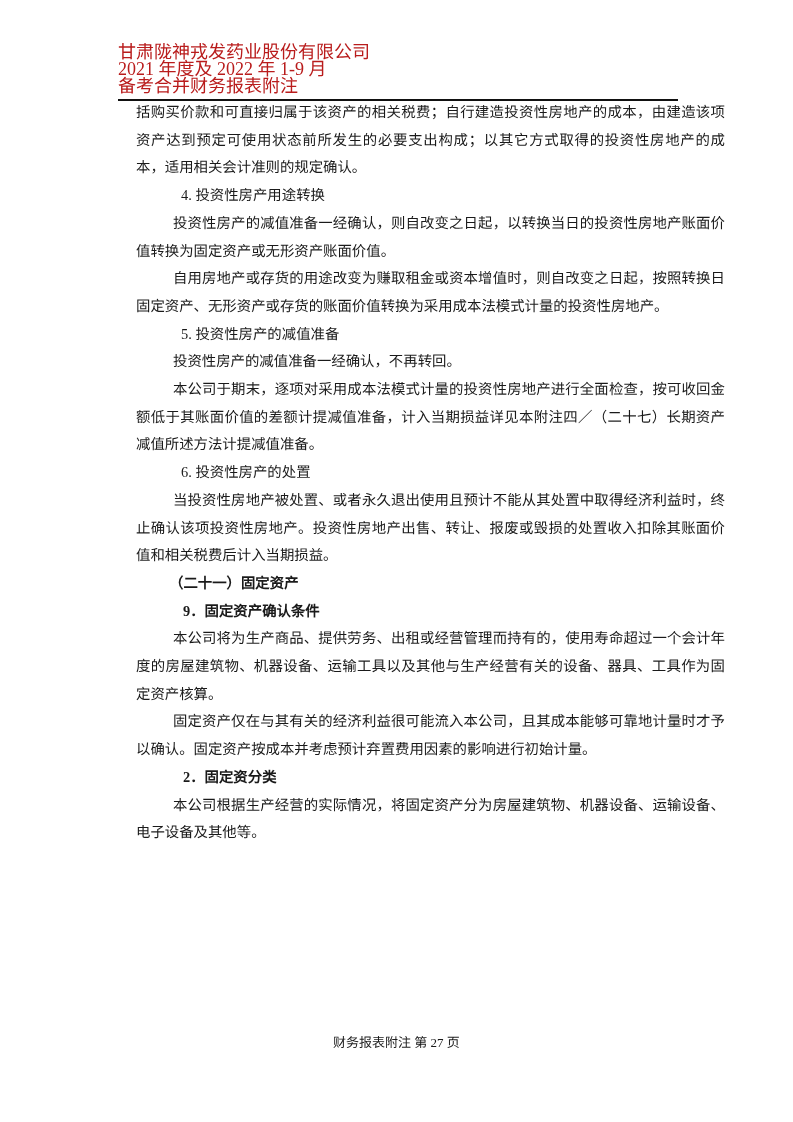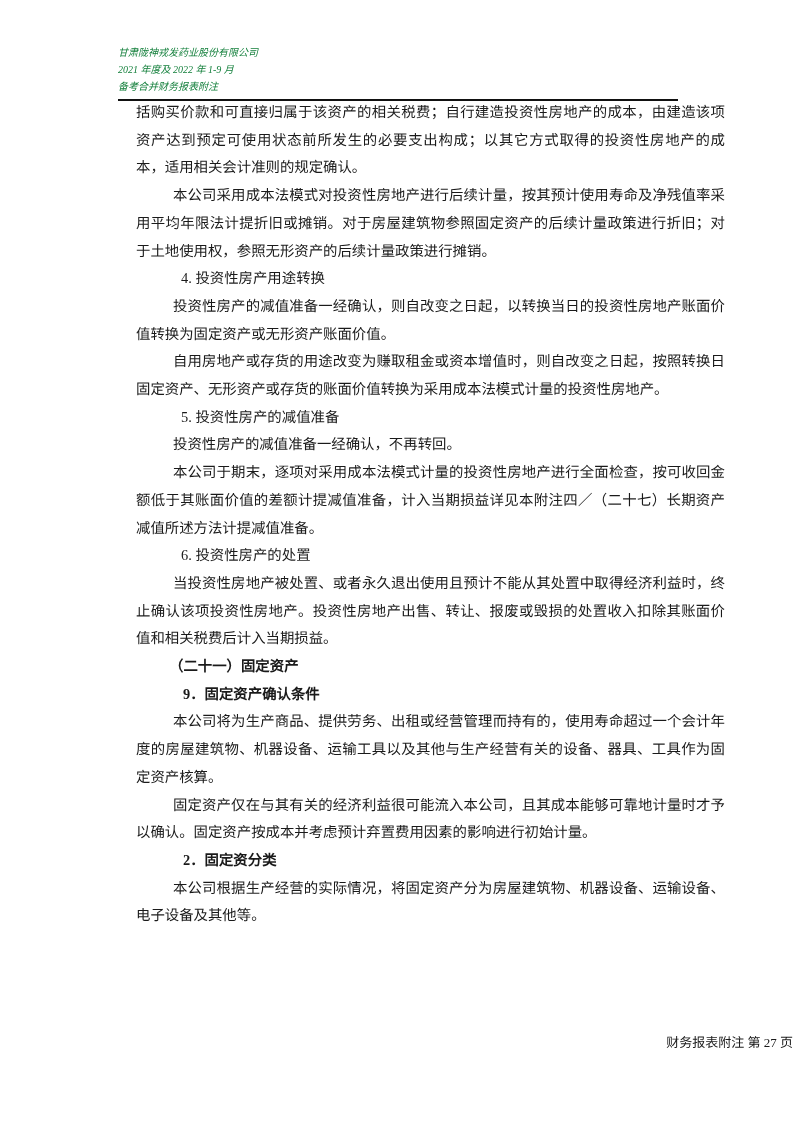--- a/index.html
+++ b/index.html
@@ -12,24 +12,23 @@
     font-family: "Liberation Serif", "DejaVu Serif", serif;
     color: #1a1a1a;
     overflow: hidden;
     margin: 0 auto;
   }
   .page-header {
     position: absolute;
     left: 118px;
     top: 44px;
     width: 560px;
-    font-size: 10px;
+    font-size: 18px;
     line-height: 17px;
-    color: #15803d;
-    font-style: italic;
+    color: #b91c1c;
   }
   .header-rule {
     margin-top: 4px;
     border: none;
     border-top: 2px solid #111111;
     width: 560px;
   }
   .doc-body {
     position: absolute;
     left: 100px;
@@ -45,41 +44,40 @@
   .para        { text-indent: 37px; }
   .para-cont   { text-indent: 0; }          
   .sub-head    { text-indent: 45px; }       
   .sect-head   { text-indent: 33px; font-weight: bold; margin-top: 6px; }
   .sub-bold    { text-indent: 47px; font-weight: bold; }
   .page-footer {
     position: absolute;
     left: 0;
     top: 1034px;
     width: 793px;
-    text-align: right;
+    text-align: center;
     font-size: 13px;
     line-height: 18px;
     color: #1a1a1a;
   }
 </style>
 </head>
 <body>
 
 <div class="page">
 
   <div class="page-header">
     <div>甘肃陇神戎发药业股份有限公司</div>
     <div>2021 年度及 2022 年 1-9 月</div>
     <div>备考合并财务报表附注</div>
     <hr class="header-rule">
   </div>
 
   <div class="doc-body">
     <p class="para-cont">括购买价款和可直接归属于该资产的相关税费；自行建造投资性房地产的成本，由建造该项资产达到预定可使用状态前所发生的必要支出构成；以其它方式取得的投资性房地产的成本，适用相关会计准则的规定确认。</p>
-    <p class="para">本公司采用成本法模式对投资性房地产进行后续计量，按其预计使用寿命及净残值率采用平均年限法计提折旧或摊销。对于房屋建筑物参照固定资产的后续计量政策进行折旧；对于土地使用权，参照无形资产的后续计量政策进行摊销。</p>
     <p class="sub-head">4. 投资性房产用途转换</p>
     <p class="para">投资性房产的减值准备一经确认，则自改变之日起，以转换当日的投资性房地产账面价值转换为固定资产或无形资产账面价值。</p>
     <p class="para">自用房地产或存货的用途改变为赚取租金或资本增值时，则自改变之日起，按照转换日固定资产、无形资产或存货的账面价值转换为采用成本法模式计量的投资性房地产。</p>
     <p class="sub-head">5. 投资性房产的减值准备</p>
     <p class="para">投资性房产的减值准备一经确认，不再转回。</p>
     <p class="para">本公司于期末，逐项对采用成本法模式计量的投资性房地产进行全面检查，按可收回金额低于其账面价值的差额计提减值准备，计入当期损益详见本附注四／（二十七）长期资产减值所述方法计提减值准备。</p>
     <p class="sub-head">6. 投资性房产的处置</p>
     <p class="para">当投资性房地产被处置、或者永久退出使用且预计不能从其处置中取得经济利益时，终止确认该项投资性房地产。投资性房地产出售、转让、报废或毁损的处置收入扣除其账面价值和相关税费后计入当期损益。</p>
     <p class="sect-head">（二十一）固定资产</p>
     <p class="sub-bold">9．固定资产确认条件</p>

